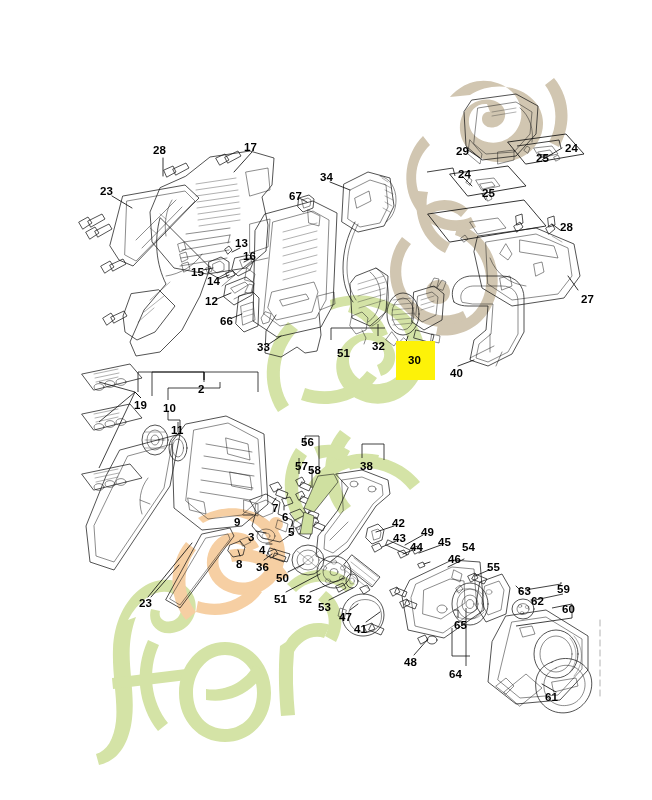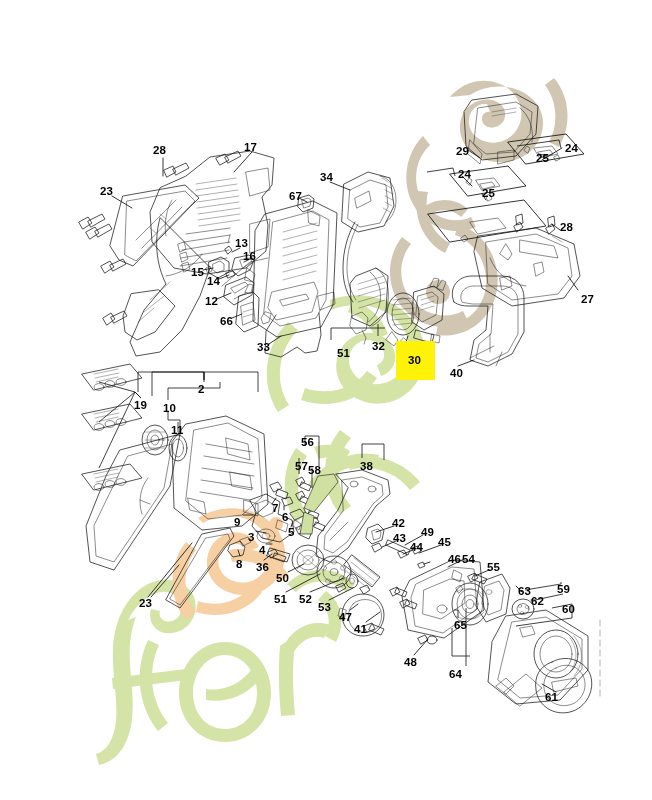--- a/index.html
+++ b/index.html
@@ -774,21 +774,21 @@
       <div class="num" style="left: 299px; top: 594px;">52</div>
       <div class="num" style="left: 318px; top: 602px;">53</div>
       <div class="num" style="left: 339px; top: 612px;">47</div>
       <div class="num" style="left: 354px; top: 624px;">41</div>
       <div class="num" style="left: 392px; top: 518px;">42</div>
       <div class="num" style="left: 393px; top: 533px;">43</div>
       <div class="num" style="left: 421px; top: 527px;">49</div>
       <div class="num" style="left: 410px; top: 542px;">44</div>
       <div class="num" style="left: 438px; top: 537px;">45</div>
       <div class="num" style="left: 428px; top: 554px; margin-left: 20px;">46</div>
-      <div class="num" style="left: 462px; top: 554px;">54</div>
+      <div class="num" style="left: 462px; top: 542px;">54</div>
       <div class="num" style="left: 487px; top: 562px;">55</div>
       <div class="num" style="left: 404px; top: 657px;">48</div>
       <div class="num" style="left: 454px; top: 620px;">65</div>
       <div class="num" style="left: 441px; top: 669px; padding-left: 8px;">64</div>
       <div class="num" style="left: 518px; top: 586px;">63</div>
       <div class="num" style="left: 531px; top: 596px;">62</div>
       <div class="num" style="left: 546px; top: 604px; margin-left: 16px;">60</div>
       <div class="num" style="left: 557px; top: 584px;">59</div>
       <div class="num" style="left: 545px; top: 692px;">61</div>
       <div class="num" style="left: 139px; top: 598px;">23</div>

